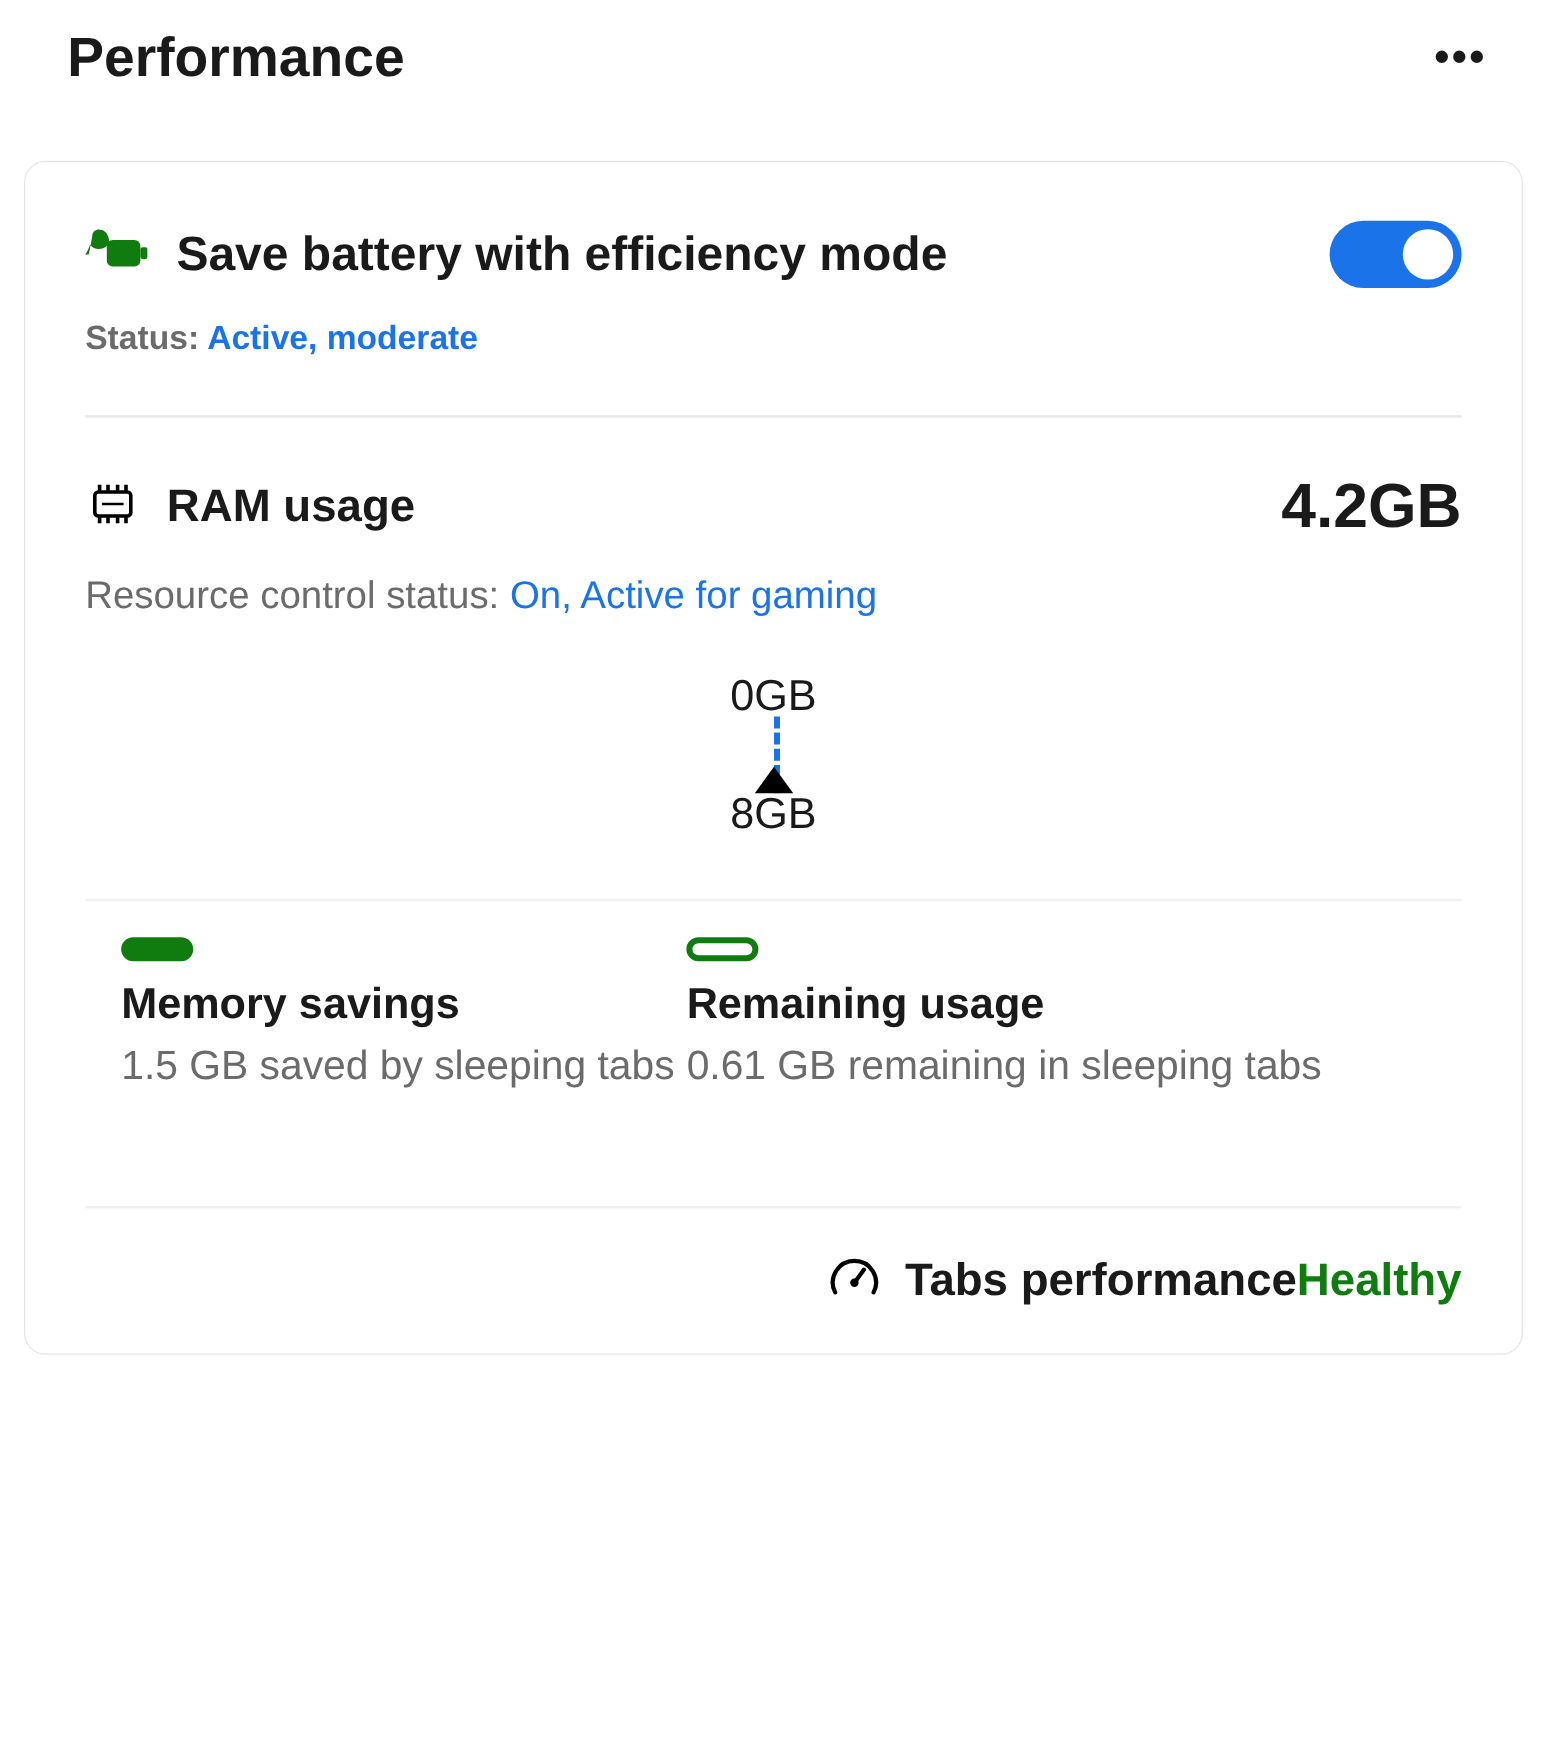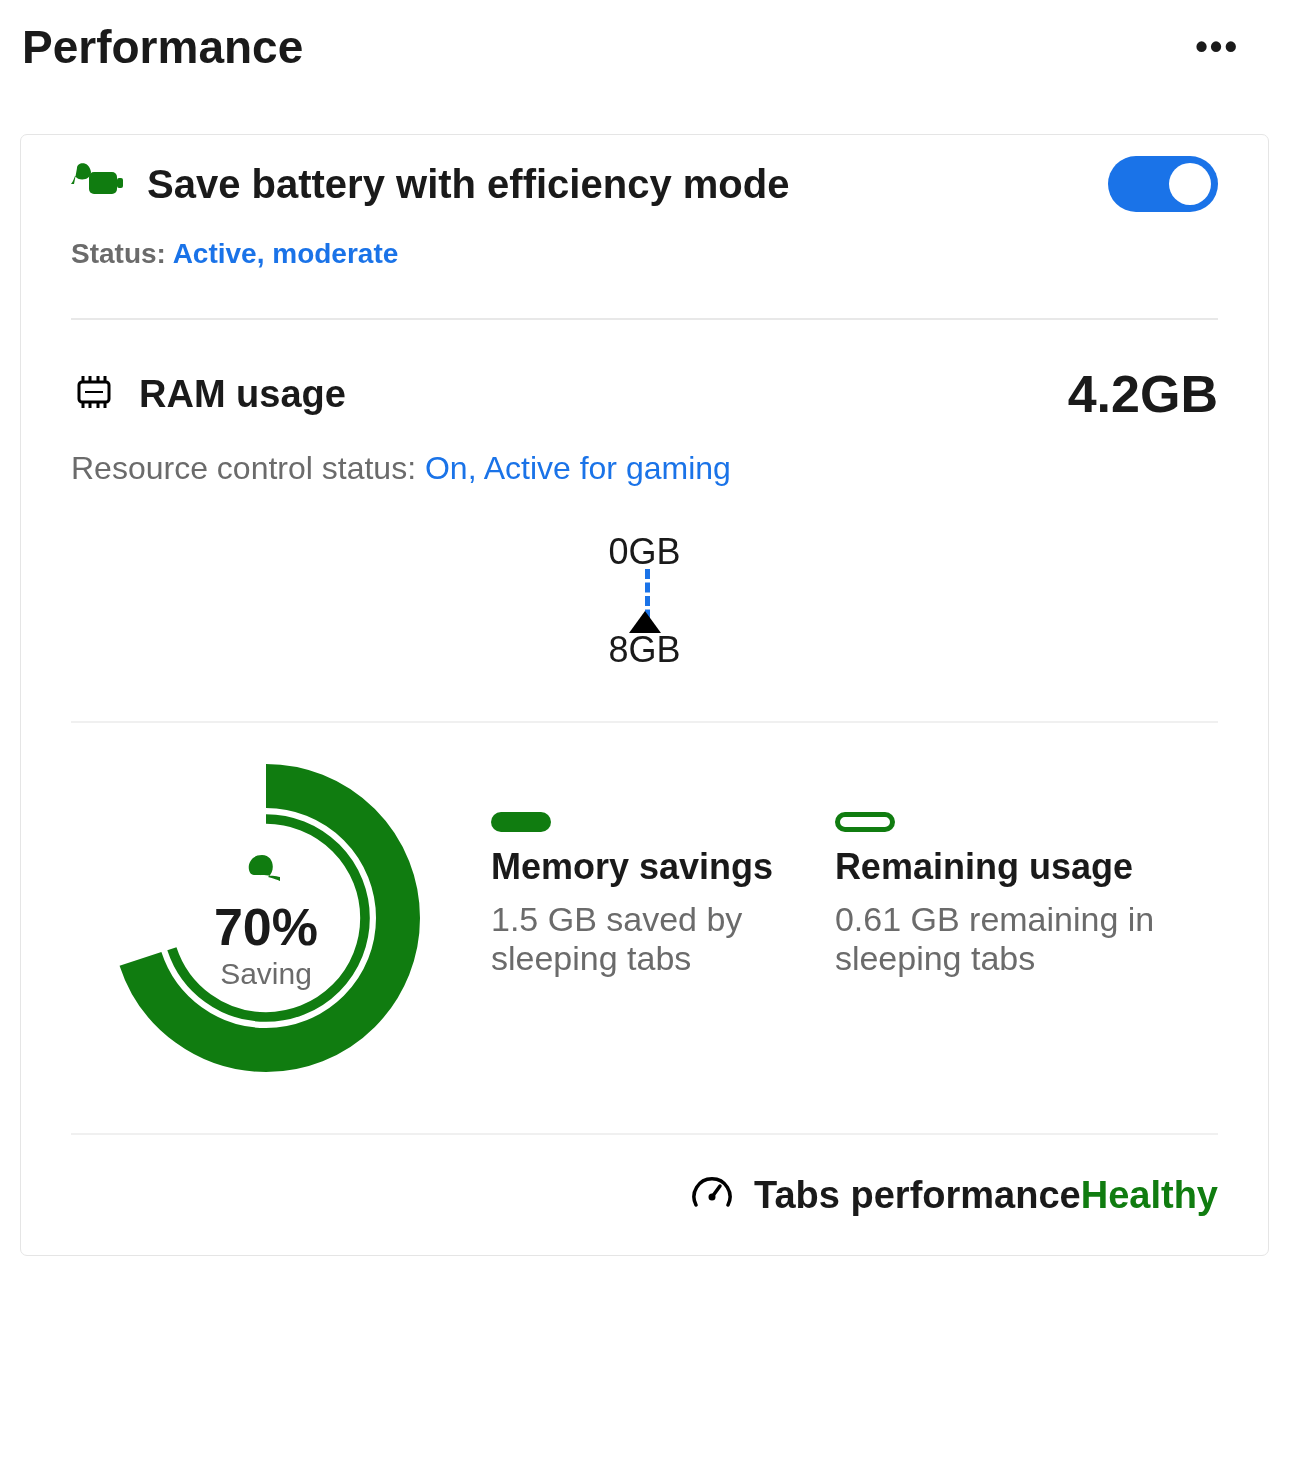--- a/index.html
+++ b/index.html
@@ -18,33 +18,34 @@
       display: flex;
       justify-content: space-between;
       align-items: center;
       margin-bottom: 60px;
       padding: 0 0 0 2px;
     }
     .page-title {
       font-size: 46px;
       font-weight: 600;
       color: #1a1a1a;
+      margin-left: 34px;
     }
     .more-button {
       font-size: 36px;
       font-weight: 700;
       letter-spacing: 2px;
       cursor: pointer;
       padding: 0 30px;
       color: #1a1a1a;
     }
     .card {
       border: 1px solid #e5e5e5;
-      border-radius: 7px;
-      padding: 21px 50px 36px 50px;
+      border-radius: 18px;
+      padding: 49px 50px 36px 50px;
     }
     
     .battery-row {
       display: flex;
       align-items: center;
       justify-content: space-between;
       margin-bottom: 26px;
     }
     .battery-left {
       display: flex;
@@ -337,38 +338,20 @@
         <div class="slider-fill"></div>
       </div>
       <div class="slider-dashed"></div>
       <div class="slider-arrow"></div>
     </div>
     <span class="slider-label">8GB</span>
   </div>
   <div class="slider-section-bottom"></div>
 
   <div class="savings-row">
-    <div class="donut-wrap">
-      <svg viewBox="0 0 120 120">
-
-        <circle cx="60" cy="60" r="48" fill="none" stroke="#e8e8e8" stroke-width="0"></circle>
-        <circle cx="60" cy="60" r="48" fill="none" stroke="#107c10" stroke-width="16" stroke-dasharray="211 301" stroke-linecap="butt"></circle>
-
-        <circle cx="60" cy="60" r="36" fill="none" stroke="#107c10" stroke-width="3.5" stroke-dasharray="158 226" stroke-linecap="butt"></circle>
-      </svg>
-      <div class="donut-center">
-        <span class="leaf-small">
-          <svg viewBox="0 0 40 40">
-            <path d="M10 8 C 10 0, 30 0, 30 16 C 30 28, 14 30, 8 22 C 6 30, 4 34, 4 34 L 8 34 C 10 26, 10 8, 10 8 Z" fill="#107c10"></path>
-          </svg>
-        </span>
-        <span class="donut-pct">70%</span>
-        <span class="donut-sub">Saving</span>
-      </div>
-    </div>
 
     <div class="savings-text">
       <div>
         <div class="pill pill-filled"></div>
         <div class="savings-heading">Memory savings</div>
         <div class="savings-desc">1.5 GB saved by sleeping tabs</div>
       </div>
       <div>
         <div class="pill pill-outline"></div>
         <div class="savings-heading">Remaining usage</div>

